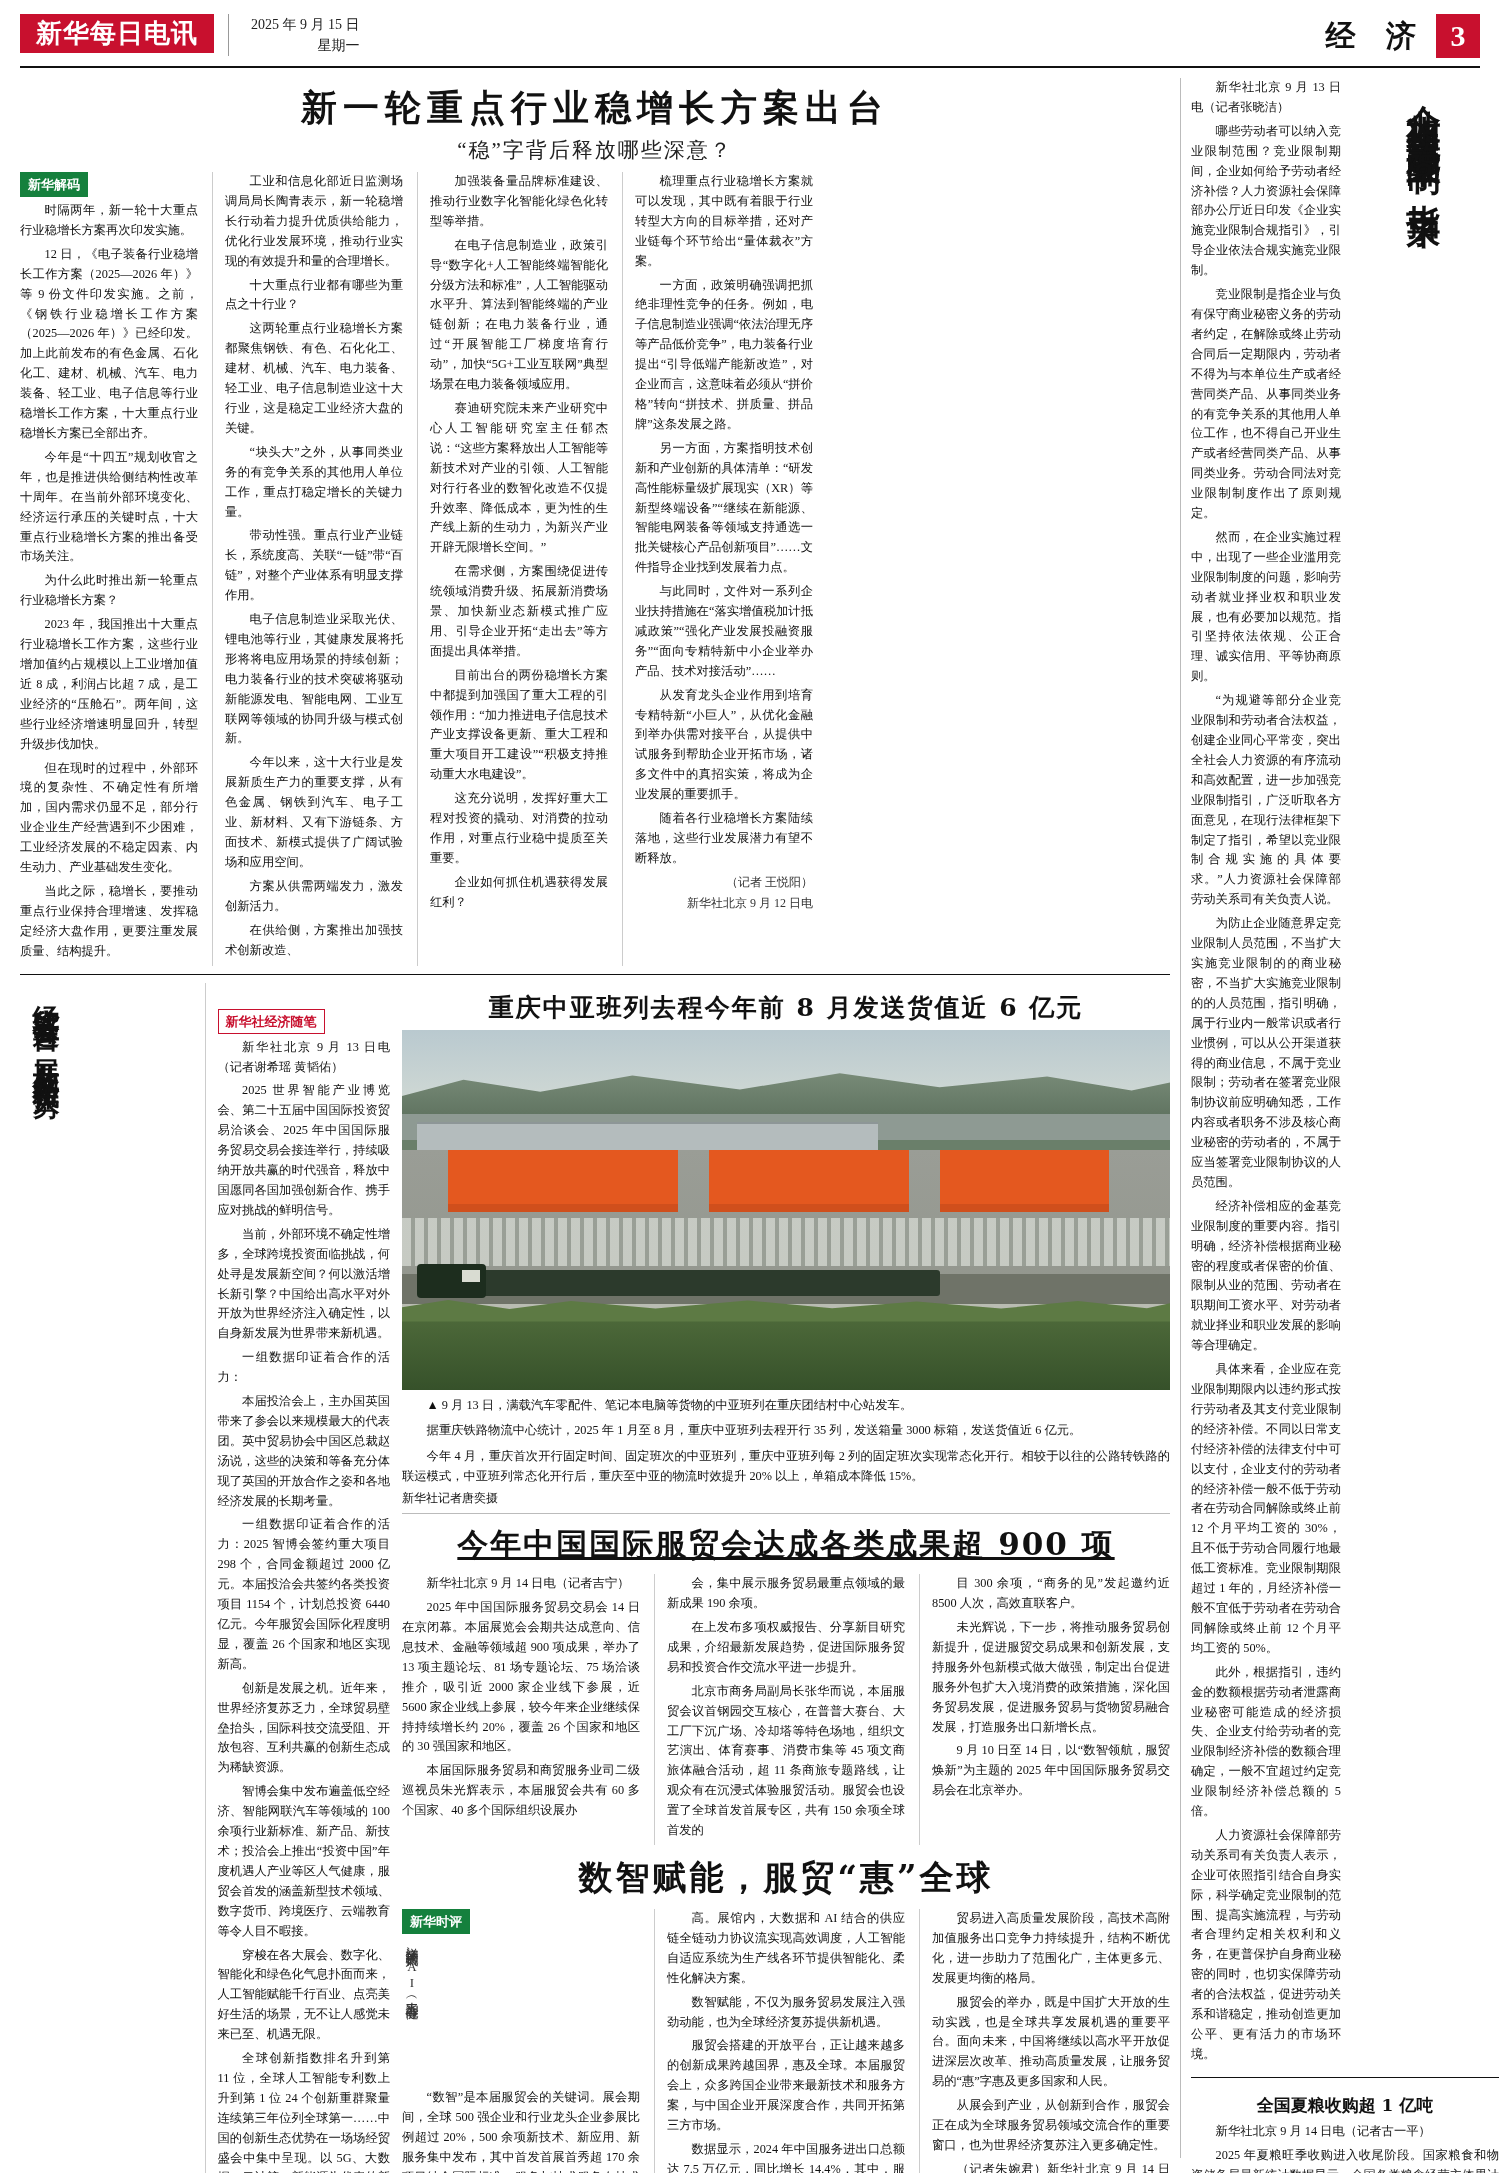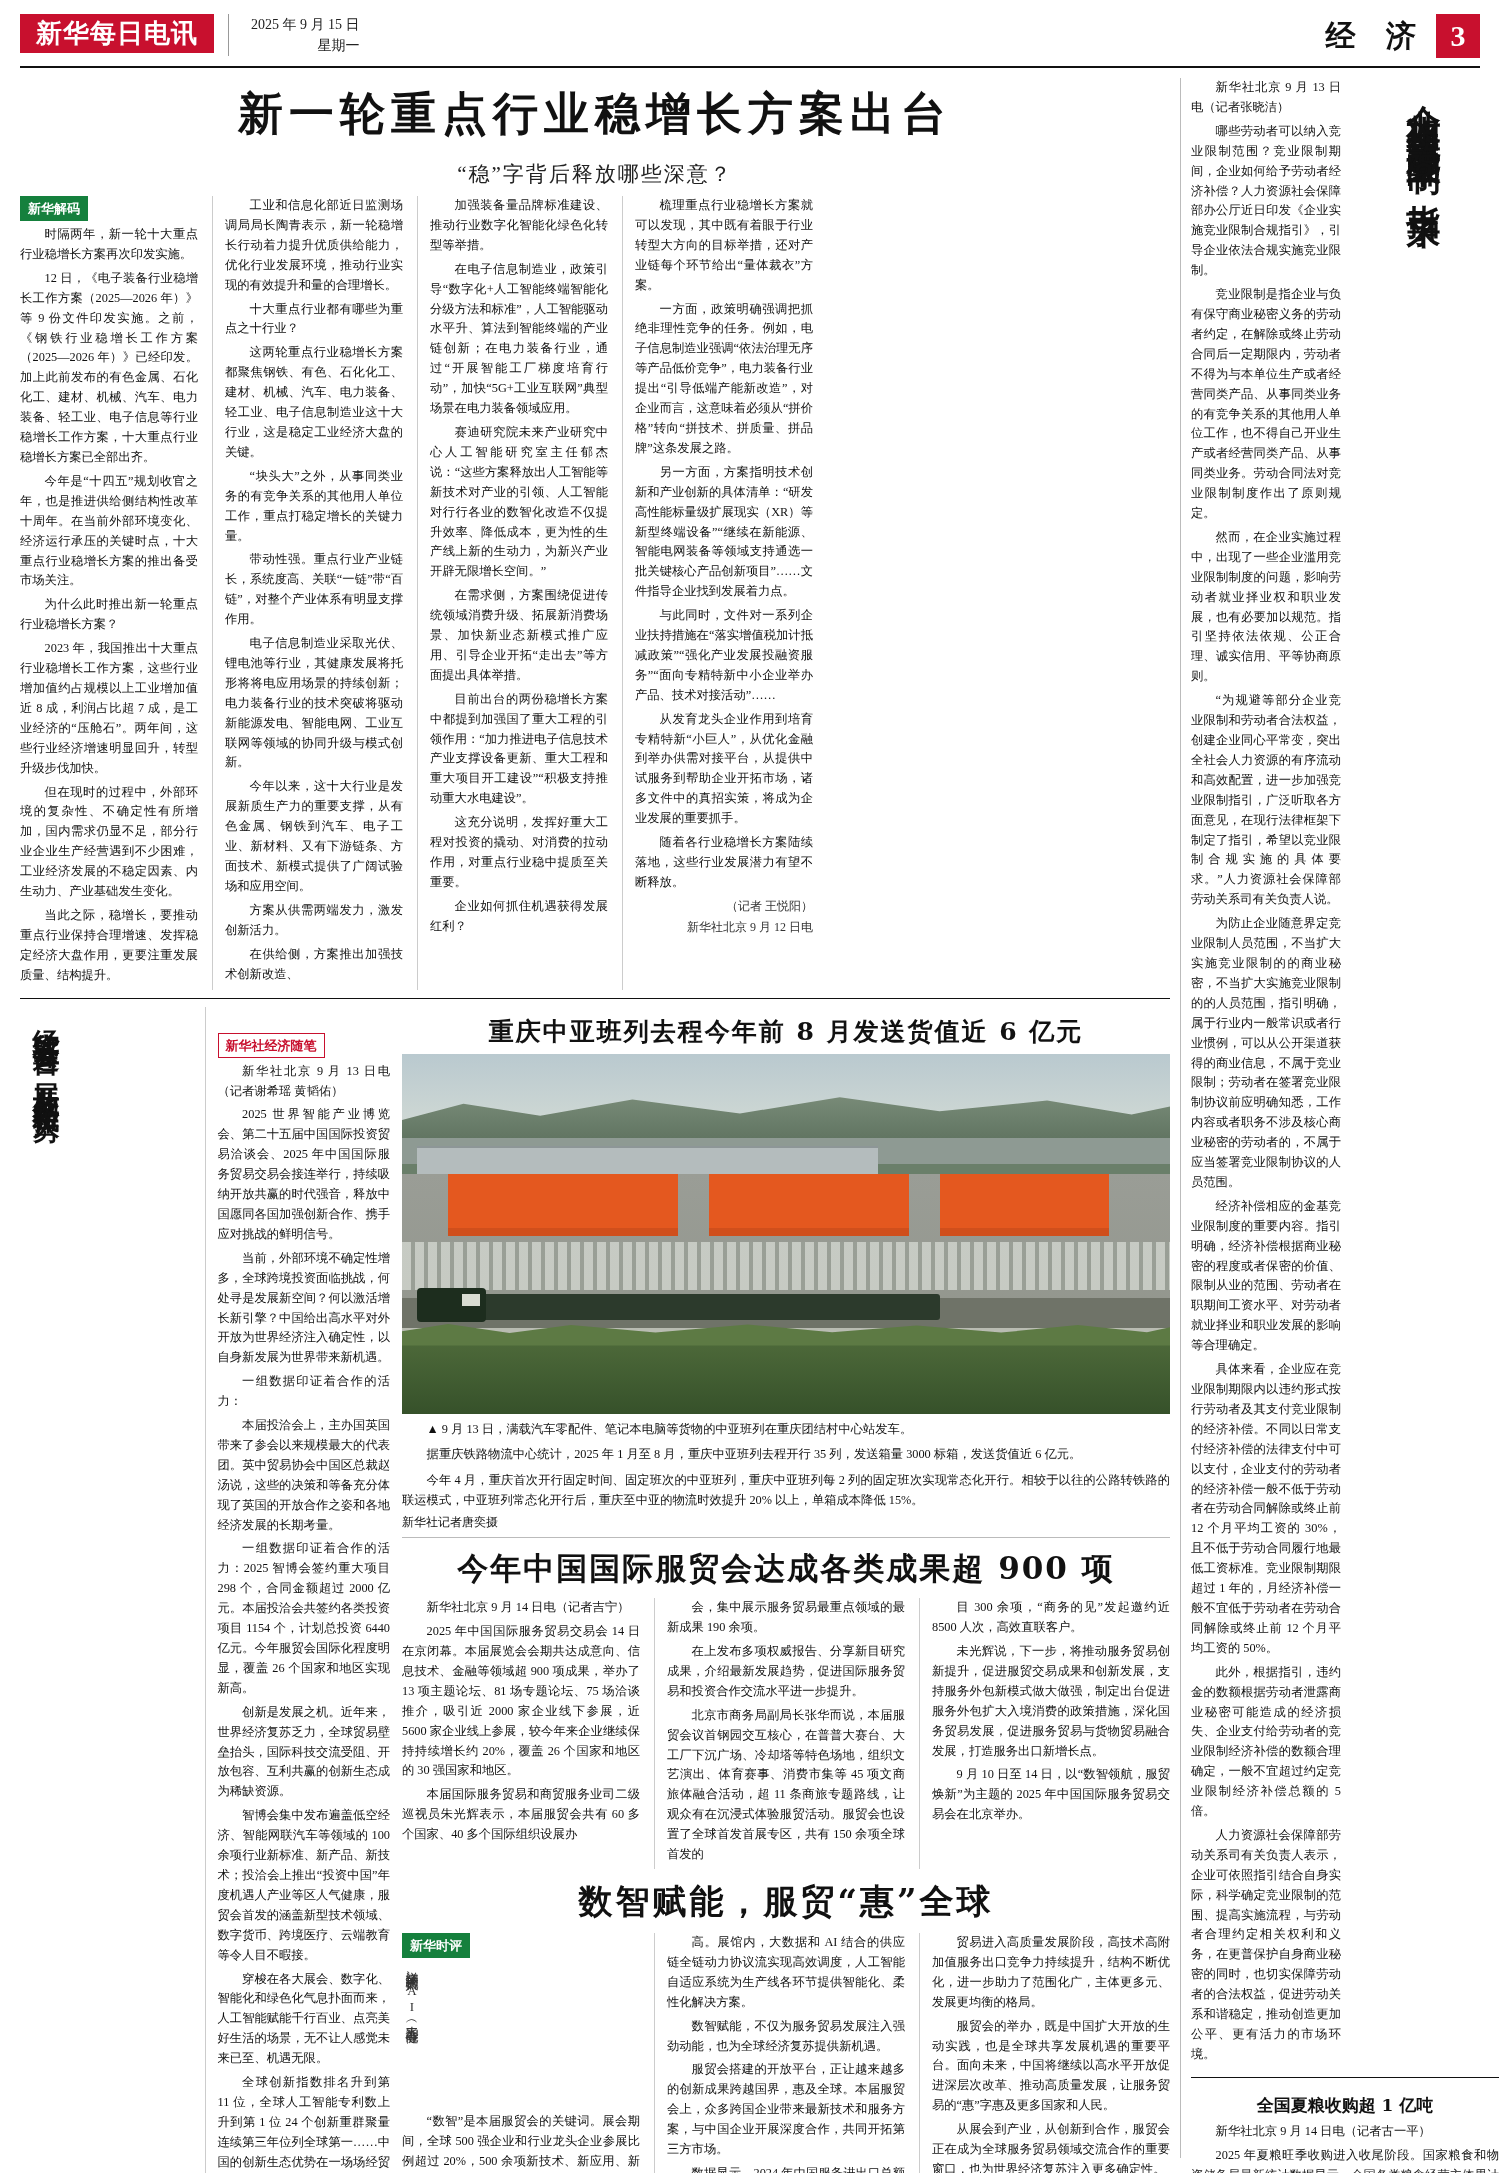--- a/index.html
+++ b/index.html
@@ -13,21 +13,21 @@
   .masthead-spacer{flex:1;}
   .section-name{font-size:30px;font-weight:700;letter-spacing:10px;color:#111;align-self:center;margin-right:10px;font-family:"DejaVu Serif",serif;}
   .page-num{background:#c8102e;color:#fff;font-size:30px;font-weight:700;width:44px;height:44px;display:flex;align-items:center;justify-content:center;align-self:flex-start;}
 
   
   .body-wrap{display:flex;gap:10px;margin-top:10px;height:2080px;}
   .left-zone{width:1150px;display:flex;flex-direction:column;}
   .right-zone{width:310px;border-left:1px solid #bbb;padding-left:10px;display:flex;flex-direction:column;}
 
   
-  .headline{font-size:45px;font-weight:700;letter-spacing:6px;text-align:center;margin:6px 0 16px 0;font-family:"DejaVu Serif",serif;}
+  .headline{font-size:36px;font-weight:700;letter-spacing:6px;text-align:center;margin:6px 0 3px 0;font-family:"DejaVu Serif",serif;}
   .subhead{font-size:21px;text-align:center;letter-spacing:2px;margin-bottom:8px;color:#222;}
 
   
   .cols{display:flex;gap:14px;}
   .col{font-size:12.3px;line-height:1.62;text-align:justify;color:#111;}
   .col p{margin:0 0 4px 0;text-indent:2em;}
   .divider-v{border-left:1px solid #ccc;}
 
   .tag{display:inline-block;background:#15803d;color:#fff;font-size:13px;padding:2px 8px;margin-bottom:4px;font-weight:700;}
   .tag-outline{display:inline-block;border:1px solid #c8102e;color:#c8102e;font-size:13px;padding:1px 7px;margin-bottom:4px;font-weight:700;margin-top:26px;}
@@ -58,21 +58,21 @@
   .ph-loco{position:absolute;left:2%;top:234px;width:9%;height:34px;background:#1d2d1e;border-radius:4px;}
   .ph-loco:after{content:"";position:absolute;right:6px;top:6px;width:18px;height:12px;background:#d9dcd2;}
   .ph-cars{position:absolute;left:0;top:188px;width:100%;height:48px;background:repeating-linear-gradient(90deg,#cfd3cc 0 9px,#9aa097 9px 13px);opacity:.85;}
   .ph-green{position:absolute;left:0;bottom:0;width:100%;height:78px;background:linear-gradient(#4f6b3b,#36512a);}
   .ph-green:before{content:"";position:absolute;left:0;top:-14px;width:100%;height:24px;background:#5d7a44;clip-path:polygon(0 40%,6% 10%,14% 48%,22% 14%,33% 46%,45% 12%,56% 44%,67% 16%,78% 46%,88% 14%,97% 44%,100% 24%,100% 100%,0 100%);}
   .ph-road{position:absolute;left:0;bottom:74px;width:100%;height:12px;background:#b9bcb2;}
   .photo-cap{font-size:12.3px;line-height:1.62;text-align:justify;text-indent:2em;margin-top:6px;}
   .photo-credit{font-size:12px;margin-top:3px;}
   .tri{color:#111;}
 
-  .big-title2{font-size:31px;font-weight:700;text-align:center;letter-spacing:2px;margin:10px 0 8px 0;font-family:"DejaVu Serif",serif;}
+  .big-title2{font-size:31px;font-weight:700;text-align:center;letter-spacing:2px;margin:10px 0 8px 0;font-family:"DejaVu Serif",serif;text-decoration:underline;}
   .big-title3{font-size:34px;font-weight:700;text-align:center;letter-spacing:3px;margin:10px 0 8px 0;font-family:"DejaVu Serif",serif;}
 
   .rt-head{font-size:17px;font-weight:700;text-align:center;margin:8px 0 5px 0;font-family:"DejaVu Serif",serif;line-height:1.35;}
   .rt p{font-size:12.3px;line-height:1.62;text-align:justify;text-indent:2em;margin:0 0 4px 0;}
   .vtitle-wrap{display:flex;justify-content:center;}
   .author-vert{writing-mode:vertical-rl;text-orientation:upright;font-size:13px;letter-spacing:1px;line-height:1.5;color:#333;height:150px;}
 </style>
 </head>
 <body>
 

